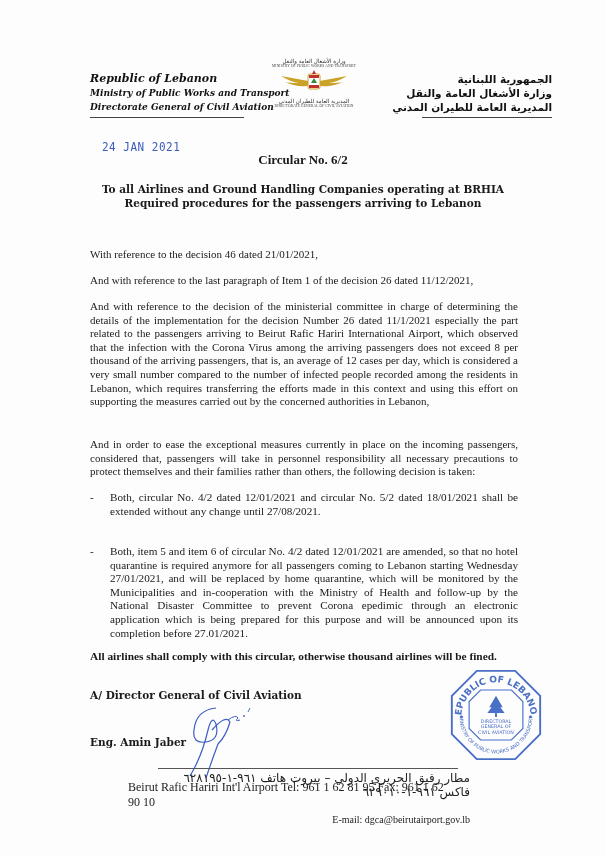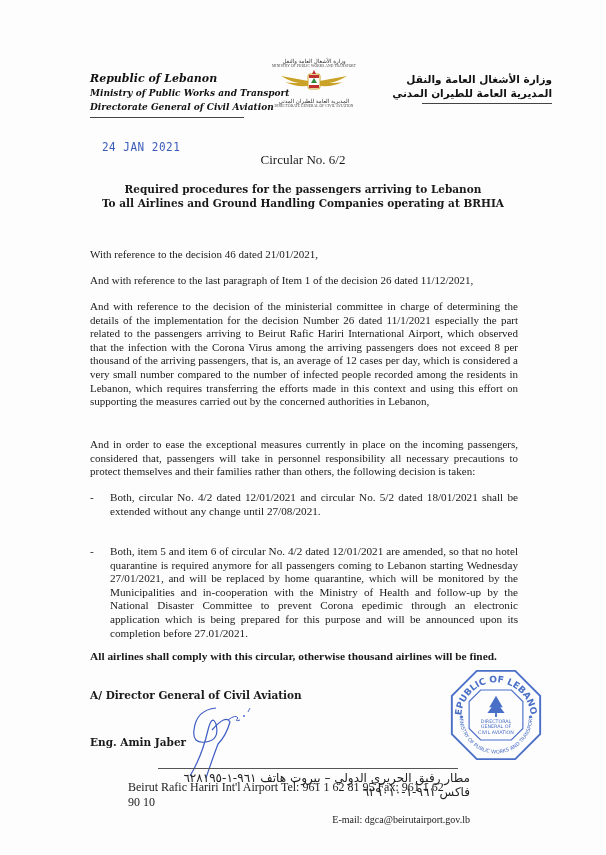--- a/index.html
+++ b/index.html
@@ -8,21 +8,21 @@
   .hdr-left { left:90px; top:72px; font-family:"DejaVu Serif", serif; font-style:italic; font-size:9.6px; line-height:14px; color:#111; }
   .hdr-left .l1 { font-size:11px; font-weight:bold; }
   .hdr-left .l2, .hdr-left .l3 { font-weight:bold; font-size:9px; }
   .hdr-left .rule { width:154px; border-top:1px solid #444; margin-top:3px; }
   .hdr-right { right:54px; top:72px; direction:rtl; text-align:right; font-family:"DejaVu Sans", sans-serif; font-weight:bold; font-size:10.5px; line-height:14px; color:#111; }
   .hdr-right .rule { width:130px; border-top:1px solid #444; margin-top:3px; margin-right:0; }
   .emblem { left:264px; top:58px; width:100px; text-align:center; }
   .emblem .ar { font-family:"DejaVu Sans", sans-serif; font-size:5.5px; direction:rtl; color:#333; }
   .emblem .en { font-family:"Liberation Serif", serif; font-size:3.6px; color:#444; letter-spacing:0.1px; white-space:nowrap; }
   .stamp-date { left:102px; top:140px; font-family:"DejaVu Sans Mono", monospace; font-size:11px; color:#3a5bb8; letter-spacing:0.5px; transform:scaleY(1.15); }
-  .circ-title { left:0; width:606px; top:152px; text-align:center; font-weight:normal; font-size:13px; }
+  .circ-title { left:0; width:606px; top:152px; text-align:center; font-weight:bold; font-size:13px; }
   .subtitle { left:0; width:606px; top:182px; text-align:center; font-family:"DejaVu Serif", serif; font-weight:bold; font-size:10.5px; line-height:14px; }
   .body-text { left:90px; width:428px; font-size:11px; line-height:13.6px; text-align:justify; }
   .bullet { left:90px; width:428px; font-size:11.2px; line-height:13.6px; text-align:justify; display:flex; }
   .bullet .dash { width:20px; flex:none; }
   .bullet .txt { flex:1; }
   .closing { left:90px; width:440px; top:650px; font-weight:bold; font-size:11.4px; }
   .sig-title { left:90px; top:689px; font-family:"DejaVu Serif", serif; font-weight:bold; font-size:10.5px; }
   .sig-name { left:90px; top:736px; font-family:"DejaVu Serif", serif; font-weight:bold; font-size:10.5px; }
   .footer-rule { left:158px; top:768px; width:300px; border-top:1px solid #555; }
   .footer-ar { left:150px; width:320px; top:771px; direction:rtl; font-family:"DejaVu Sans", sans-serif; font-size:12px; color:#222; }
@@ -51,31 +51,32 @@
     <rect x="30" y="7" width="10" height="3" fill="#c0322f"></rect>
     <rect x="30" y="17" width="10" height="3" fill="#c0322f"></rect>
     <path d="M35 10 L32 15 L38 15 Z" fill="#2e8b3a"></path>
     <path d="M35 2 L33 6 L37 6 Z" fill="#c0322f"></path>
   </svg>
   <div class="ar">المديرية العامة للطيران المدني</div>
   <div class="en">DIRECTORATE GENERAL OF CIVIL AVIATION</div>
 </div>
 
 <div class="abs hdr-right">
+  <div>الجمهورية اللبنانية</div>
   <div>وزارة الأشغال العامة والنقل</div>
   <div>المديرية العامة للطيران المدني</div>
   <div class="rule"></div>
 </div>
 
 <div class="abs stamp-date">24 JAN 2021</div>
 
 <div class="abs circ-title">Circular No. 6/2</div>
 <div class="abs subtitle">
+  <div>To all Airlines and Ground Handling Companies operating at BRHIA</div>
   <div>Required procedures for the passengers arriving to Lebanon</div>
-  <div>To all Airlines and Ground Handling Companies operating at BRHIA</div>
 </div>
 
 <div class="abs body-text" style="top:248px;">With reference to the decision 46 dated 21/01/2021,</div>
 <div class="abs body-text" style="top:274px;">And with reference to the last paragraph of Item 1 of the decision 26 dated 11/12/2021,</div>
 <div class="abs body-text" style="top:300px;">And with reference to the decision of the ministerial committee in charge of determining the details of the implementation for the decision Number 26 dated 11/1/2021 especially the part related to the passengers arriving to Beirut Rafic Hariri International Airport, which observed that the infection with the Corona Virus among the arriving passengers does not exceed 8 per thousand of the arriving passengers, that is, an average of 12 cases per day, which is considered a very small number compared to the number of infected people recorded among the residents in Lebanon, which requires transferring the efforts made in this context and using this effort on supporting the measures carried out by the concerned authorities in Lebanon,</div>
 <div class="abs body-text" style="top:438px;">And in order to ease the exceptional measures currently in place on the incoming passengers, considered that, passengers will take in personnel responsibility all necessary precautions to protect themselves and their families rather than others, the following decision is taken:</div>
 
 <div class="abs bullet" style="top:491px;">
   <span class="dash">-</span>
   <span class="txt">Both, circular No. 4/2 dated 12/01/2021 and circular No. 5/2 dated 18/01/2021 shall be extended without any change until 27/08/2021.</span>

